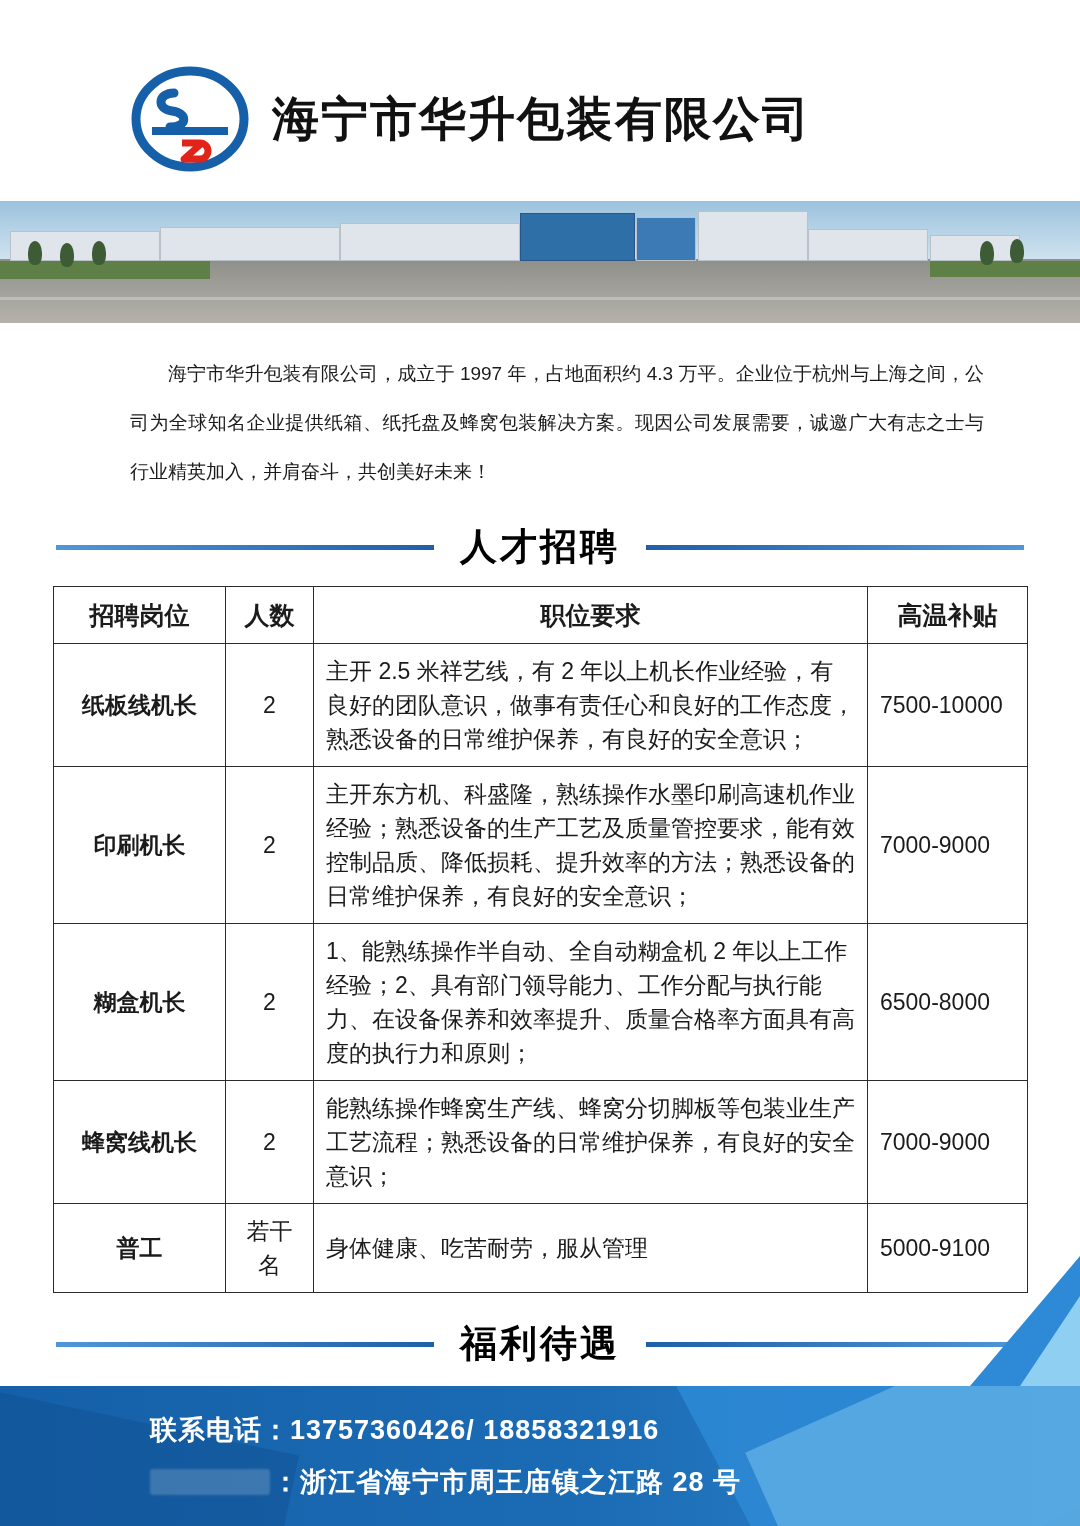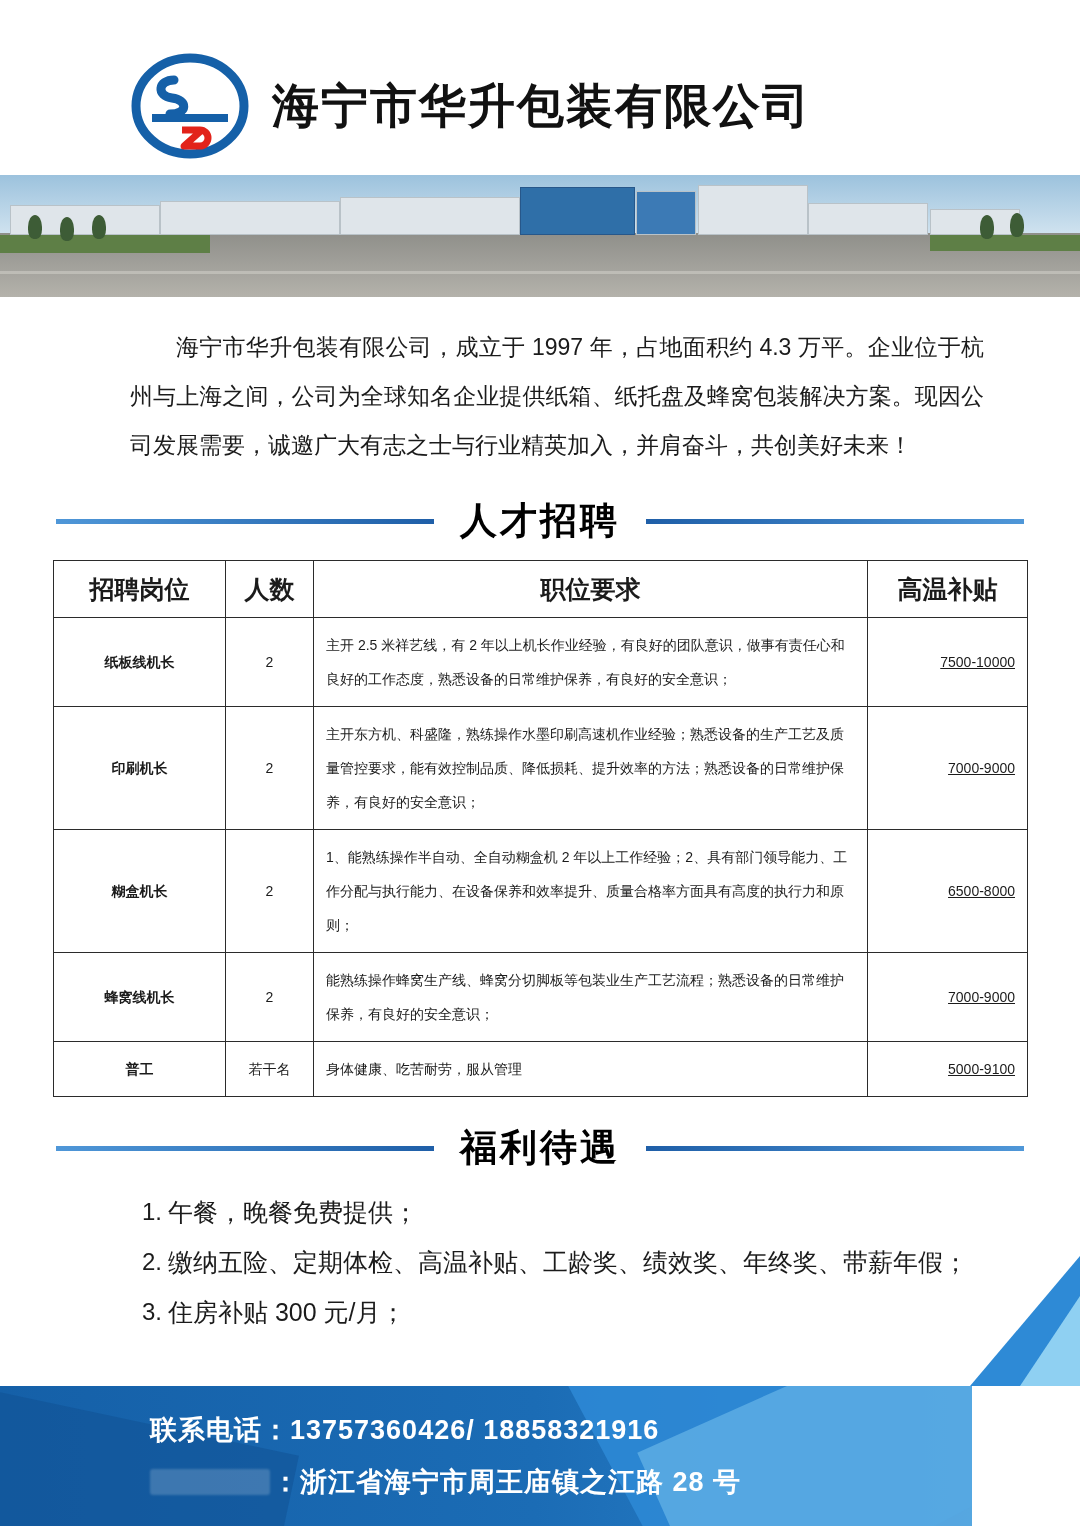--- a/index.html
+++ b/index.html
@@ -9,21 +9,21 @@
     background: #ffffff;
     position: relative;
     overflow: hidden;
   }
   .page { width: 1080px; height: 1526px; position: relative; background: #fff; }
 
   
   .header {
     display: flex; align-items: center;
     padding: 42px 0 4px 130px;
-    height: 175px;
+    height: 201px;
   }
   .logo { width: 120px; height: 110px; position: relative; flex: 0 0 auto; }
   .logo svg { display: block; }
   .company-name {
     font-size: 47px; font-weight: bold; color: #111;
     letter-spacing: 2px; margin-left: 22px;
     font-family: "Liberation Sans", "DejaVu Sans", sans-serif;
   }
 
   
@@ -39,21 +39,21 @@
   .grass-r { position:absolute; right:0; top:60px; width:150px; height:16px; background:#5e7f46; }
   .bld { position:absolute; background:#dfe5ea; border:1px solid #b9c2c8; }
   .bld.dark { background:#2f6fa8; border-color:#27578a; }
   .bld.blue { background:#3c7ab5; }
   .tree { position:absolute; width:14px; height:24px; background:#3d5c36; border-radius:50% 50% 40% 40%; }
   .road-line { position:absolute; top:96px; left:0; width:1080px; height:3px; background:#cfcdc6; opacity:.6; }
 
   
   .intro {
     margin: 26px 96px 0 130px;
-    font-size: 23px; line-height: 49px; color: #1b1b1b;
+    font-size: 19px; line-height: 49px; color: #1b1b1b;
     text-align: justify;
     text-indent: 2em;
     font-family: "Liberation Sans", "DejaVu Sans", sans-serif;
   }
 
   
   .section-head {
     display: flex; align-items: center; justify-content: center;
     margin: 26px 56px 14px 56px;
   }
@@ -70,34 +70,34 @@
   
   table.jobs {
     border-collapse: collapse;
     width: 974px;
     margin: 4px 0 0 53px;
     table-layout: fixed;
   }
   table.jobs th, table.jobs td {
     border: 1px solid #2b2b2b;
     padding: 10px 12px;
-    font-size: 14px;
+    font-size: 23px;
     color: #1b1b1b;
     vertical-align: middle;
     line-height: 34px;
   }
   table.jobs th {
     font-size: 25px; font-weight: bold; text-align: center; padding: 11px 6px;
   }
   td.post {
     text-align: center; color: #e2231a; font-weight: bold; font-size: 23px;
   }
   td.num { text-align: center; font-size: 21px; }
   td.req { text-align: left; }
-  td.pay { text-align: right; font-size: 21px; text-decoration: underline; }
+  td.pay { text-align: left; font-size: 21px; }
 
   
   ol.benefits {
     margin: 12px 0 0 120px;
     padding: 0;
     list-style: none;
     counter-reset: b;
   }
   ol.benefits li {
     counter-increment: b;
@@ -105,21 +105,21 @@
     position: relative; padding-left: 48px;
   }
   ol.benefits li:before {
     content: counter(b) ".";
     position: absolute; left: 6px; top: 0; width: 36px; text-align: right;
     font-size: 24px; color:#1b1b1b;
   }
 
   
   .footer {
-    position: absolute; left: 0; bottom: 0; width: 972px; height: 140px;
+    position: absolute; left: 0; bottom: 0; width: 1080px; height: 140px;
     overflow: hidden;
     background: linear-gradient(to right, #1560a8 0%, #1b6cb5 55%, #2f86cf 100%);
   }
   .footer .wedge1 {
     position:absolute; right:-60px; top:-120px; width:420px; height:300px;
     background:#2e8ad6; transform: rotate(-28deg); opacity:.85;
   }
   .footer .wedge2 {
     position:absolute; right:-120px; top:-30px; width:420px; height:260px;
     background:#6cb8ea; transform: rotate(-24deg); opacity:.65;

